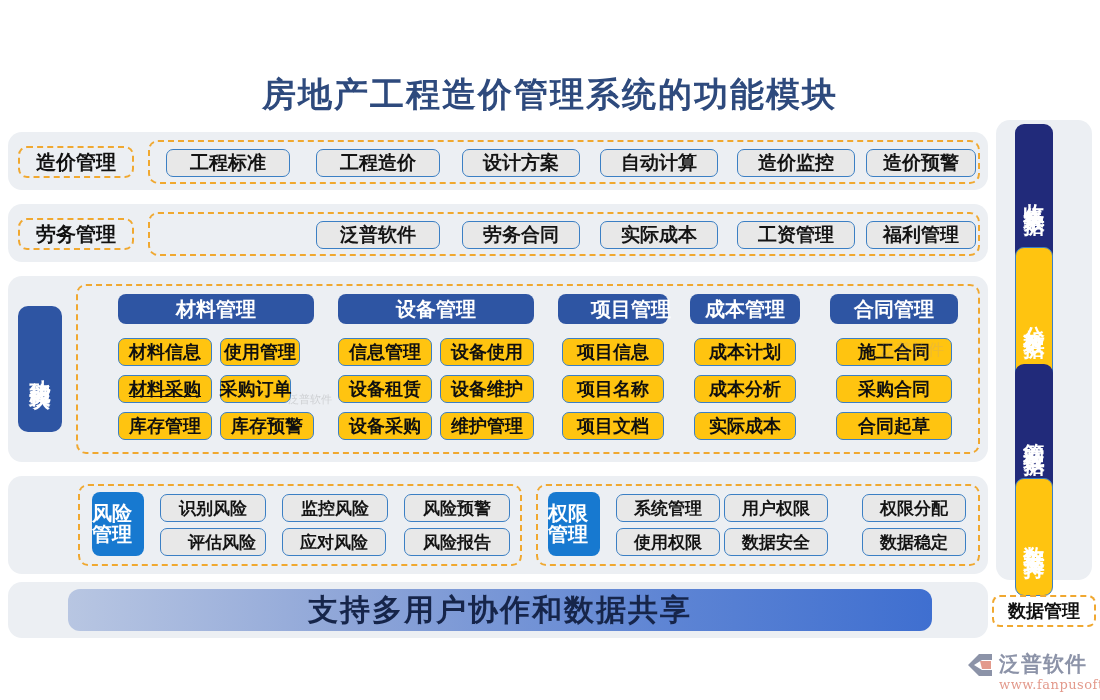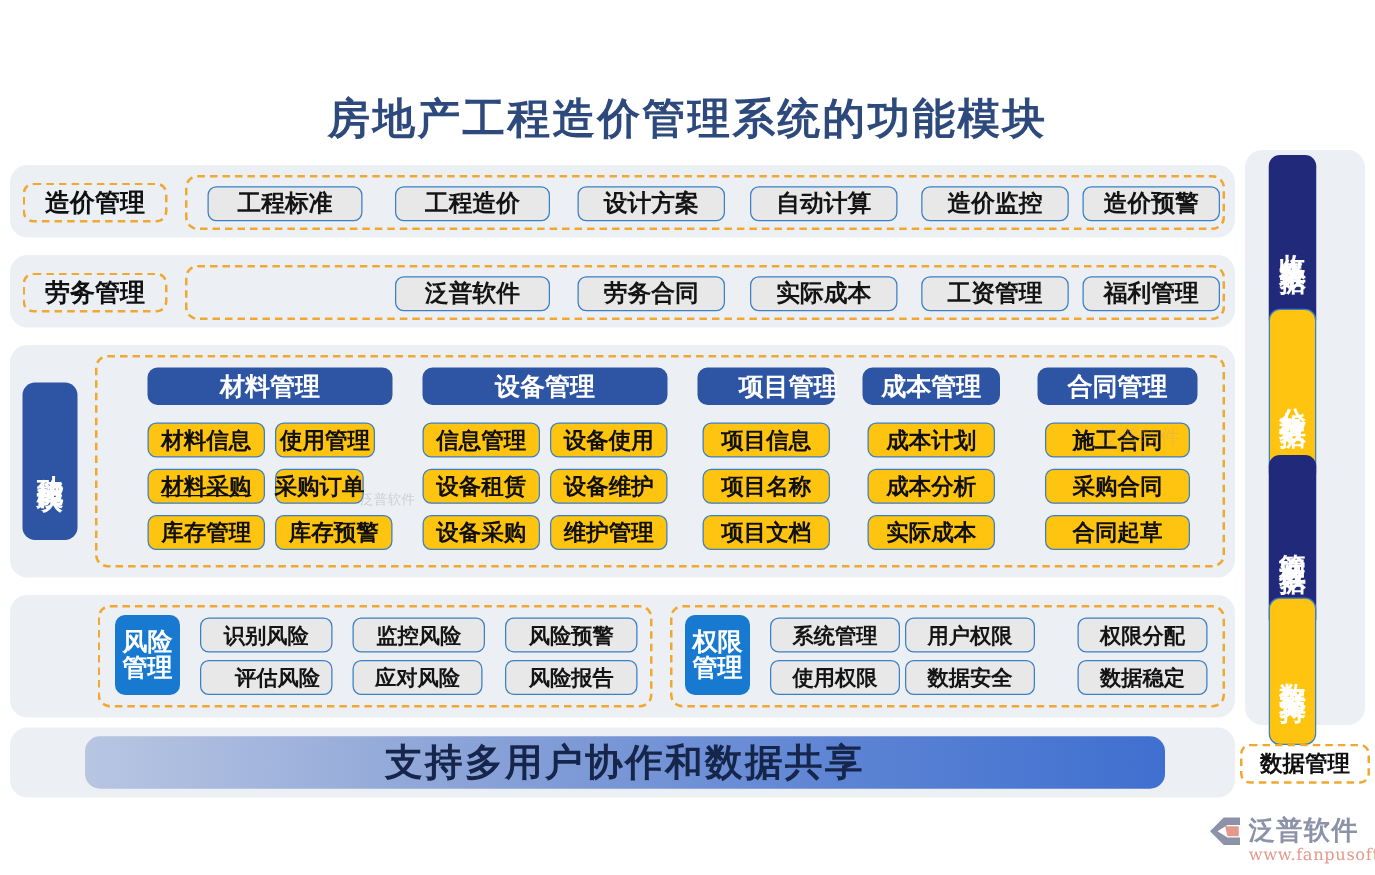--- a/index.html
+++ b/index.html
@@ -101,21 +101,21 @@
     font-size:21px;font-weight:bold;
     writing-mode:vertical-rl;
     text-orientation:upright;
     letter-spacing:3px;
     box-sizing:border-box;
   }
 
   
   .blabel{
     position:absolute;
-    display:flex;flex-direction:column;align-items:center;justify-content:center;
+    display:flex;flex-direction:column;align-items:flex-start;justify-content:center;
     background:#1779d0;
     border-radius:8px;
     color:#ffffff;
     font-family:"DejaVu Serif","Liberation Serif",serif;
     font-size:20px;font-weight:bold;line-height:1.05;
     box-sizing:border-box;
   }
 
   
   .banner{

